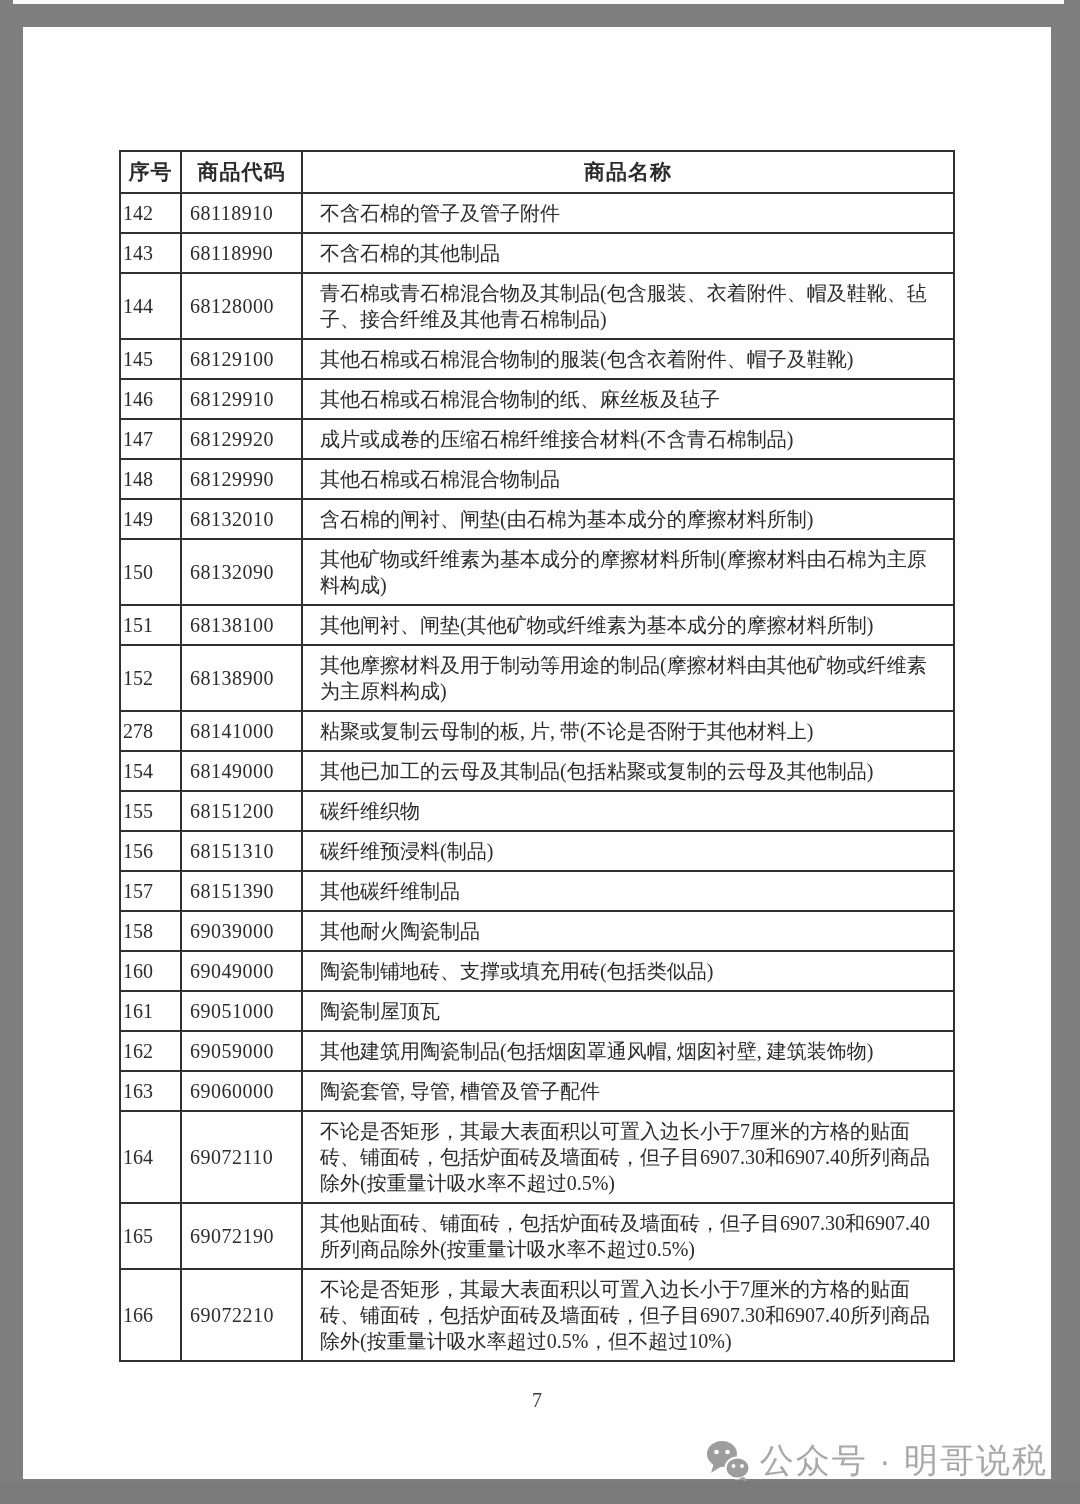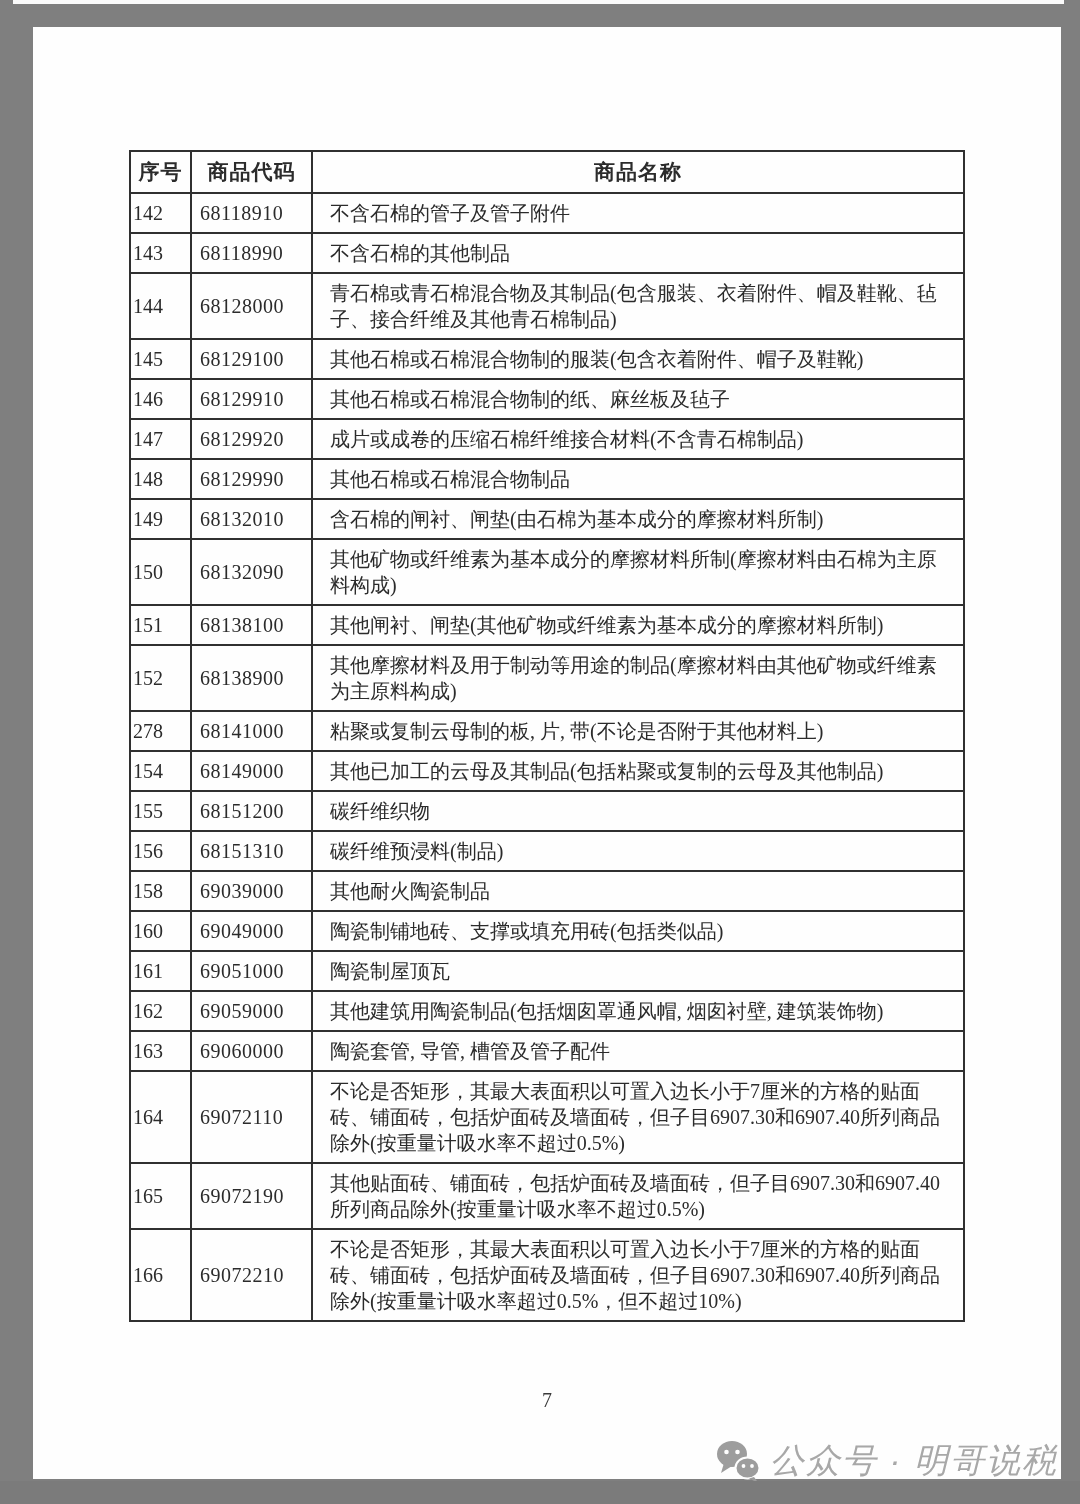--- a/index.html
+++ b/index.html
@@ -9,21 +9,21 @@
     font-family: "Liberation Serif", "DejaVu Serif", serif;
     position: relative;
     overflow: hidden;
   }
   .prev-page-edge {
     position: absolute; top: 0; left: 13px;
     width: 1051px; height: 4px;
     background: #fbfbfb;
   }
   .page {
-    position: absolute; left: 33px; top: 27px;
+    position: absolute; left: 23px; top: 27px;
     width: 1028px; height: 1452px;
     background: #fefefe;
   }
   .bottom-band {
     position: absolute; left: 0; bottom: 0;
     width: 1080px; height: 23px;
     background: #7b7b7b;
   }
   table.doc-table {
     position: absolute; left: 96px; top: 123px;
@@ -63,21 +63,20 @@
   }
   .watermark {
     position: absolute; right: 3px; top: 1411px;
     display: flex; align-items: center;
     gap: 9px;
     color: #a8a8a8;
     font-size: 34px;
     letter-spacing: 2px;
     font-family: "Liberation Sans", "DejaVu Sans", sans-serif;
     white-space: nowrap;
-    font-style: italic;
   }
   .watermark svg { display: block; }
 </style>
 </head>
 <body>
 
 <div class="prev-page-edge"></div>
 
 <div class="page">
 
@@ -162,20 +161,25 @@
         </tr>
         <tr>
           <td class="col-seq">155</td>
           <td class="col-code">68151200</td>
           <td class="col-name">碳纤维织物</td>
         </tr>
         <tr>
           <td class="col-seq">156</td>
           <td class="col-code">68151310</td>
           <td class="col-name">碳纤维预浸料(制品)</td>
+        </tr>
+        <tr>
+          <td class="col-seq">157</td>
+          <td class="col-code">68151390</td>
+          <td class="col-name">其他碳纤维制品</td>
         </tr>
         <tr>
           <td class="col-seq">158</td>
           <td class="col-code">69039000</td>
           <td class="col-name">其他耐火陶瓷制品</td>
         </tr>
         <tr>
           <td class="col-seq">160</td>
           <td class="col-code">69049000</td>
           <td class="col-name">陶瓷制铺地砖、支撑或填充用砖(包括类似品)</td>

